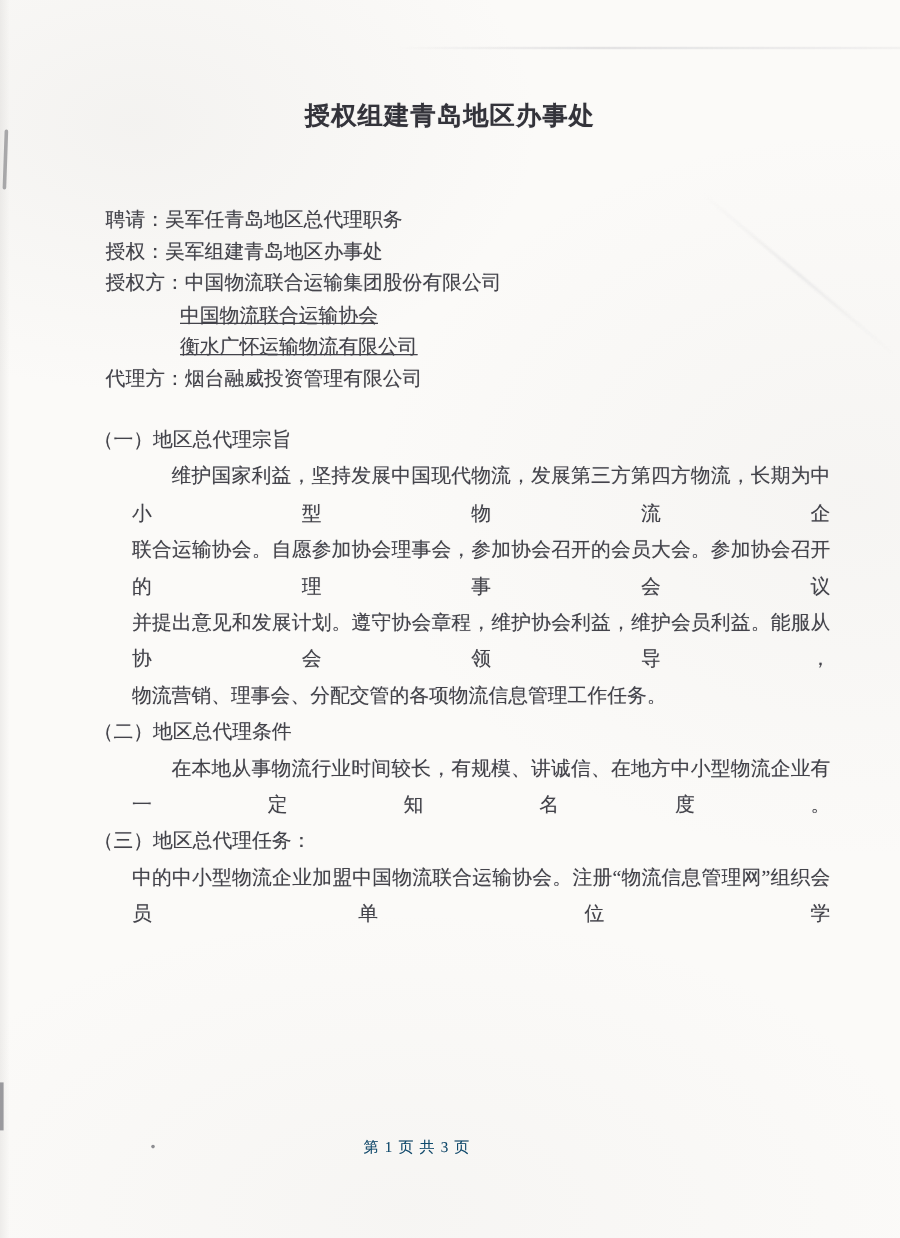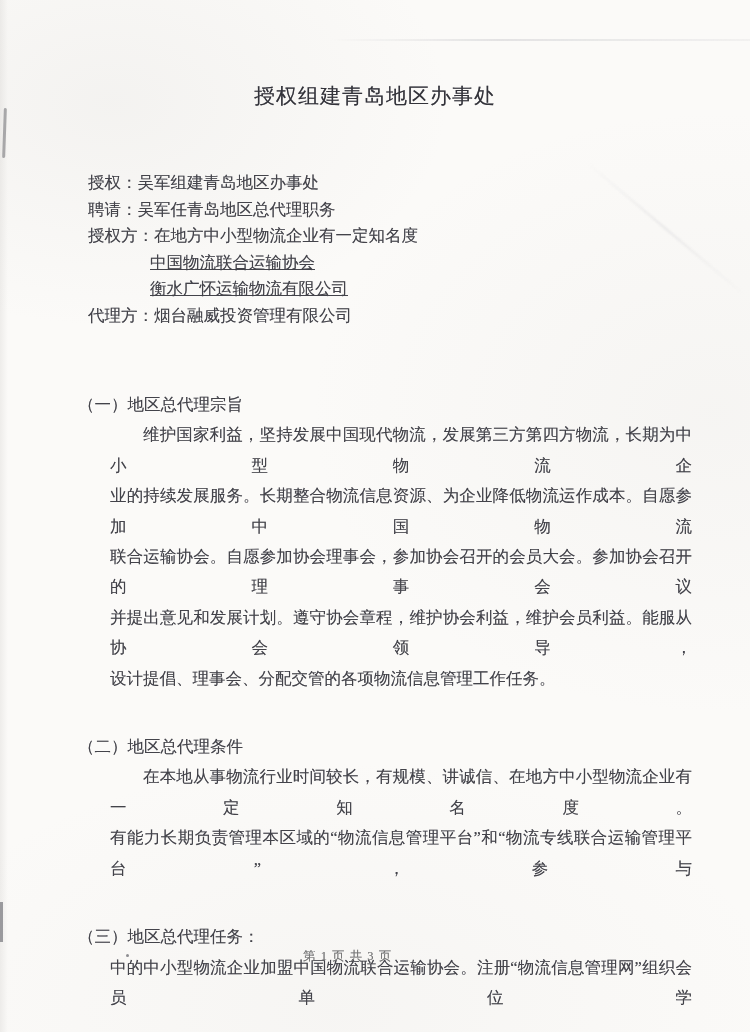--- a/index.html
+++ b/index.html
@@ -58,21 +58,21 @@
     left: 126px; top: 954px; width: 3px; height: 3px;
     background: #8d8d91; border-radius: 50%;
   }
 
   .title-block {
     position: absolute;
     top: 80px; left: 0; width: 100%;
     box-sizing: border-box;
     text-align: center;
     font-size: 21px;
-    font-weight: 400;
+    font-weight: 700;
     line-height: 33px;
     letter-spacing: 1px;
     color: #33333a;
     text-shadow: 0 0 0.6px rgba(60,60,72,0.5);
   }
 
   .header-block {
     position: absolute;
     top: 170px; left: 88px; right: 40px;
     font-size: 16.5px;
@@ -86,69 +86,67 @@
     position: absolute;
     top: 352px; left: 78px; width: 614px;
     font-size: 16.5px;
     line-height: 30.4px;
     color: #43434a;
     text-shadow: 0 0 0.6px rgba(70,70,82,0.45);
   }
   .bl { text-align: justify; text-align-last: justify; margin-left: 32px; }
   .bl.first { text-indent: 33px; }
   .bl.last { text-align-last: left; }
-  .sec-head { text-align: left; margin-top: 38px; }
+  .sec-head { text-align: left; }
 
   .footer {
     position: absolute;
     top: 948px; left: 303px;
     font-size: 12.5px;
     line-height: 16px;
     letter-spacing: 1px;
-    color: #737373;
+    color: #0c4a6e;
     text-shadow: 0 0 0.5px rgba(80,80,90,0.4);
   }
 </style>
 </head>
 <body>
 
 <div class="page">
 
   <div class="texture"></div>
   <div class="crease-top"></div>
   <div class="crease-diag"></div>
   <div class="edge-mark-1"></div>
   <div class="edge-mark-2"></div>
   <div class="ink-speck"></div>
 
   <div class="title-block">
     <div>授权组建青岛地区办事处</div>
   </div>
 
   <div class="header-block">
+    <div>聘请：吴军任青岛地区总代理职务</div>
     <div>授权：吴军组建青岛地区办事处</div>
-    <div>聘请：吴军任青岛地区总代理职务</div>
-    <div>授权方：在地方中小型物流企业有一定知名度</div>
+    <div>授权方：中国物流联合运输集团股份有限公司</div>
     <div class="cont">中国物流联合运输协会</div>
     <div class="cont">衡水广怀运输物流有限公司</div>
     <div>代理方：烟台融威投资管理有限公司</div>
   </div>
 
   <div class="body-block">
 
     <div class="sec-head">（一）地区总代理宗旨</div>
     <div class="bl first">维护国家利益，坚持发展中国现代物流，发展第三方第四方物流，长期为中小型物流企</div>
-    <div class="bl">业的持续发展服务。长期整合物流信息资源、为企业降低物流运作成本。自愿参加中国物流</div>
     <div class="bl">联合运输协会。自愿参加协会理事会，参加协会召开的会员大会。参加协会召开的理事会议</div>
     <div class="bl">并提出意见和发展计划。遵守协会章程，维护协会利益，维护会员利益。能服从协会领导，</div>
-    <div class="bl last">设计提倡、理事会、分配交管的各项物流信息管理工作任务。</div>
+    <div class="bl last">物流营销、理事会、分配交管的各项物流信息管理工作任务。</div>
 
     <div class="sec-head">（二）地区总代理条件</div>
     <div class="bl first">在本地从事物流行业时间较长，有规模、讲诚信、在地方中小型物流企业有一定知名度。</div>
-    <div class="bl">有能力长期负责管理本区域的“物流信息管理平台”和“物流专线联合运输管理平台”，参与</div>
 
     <div class="sec-head">（三）地区总代理任务：</div>
     <div class="bl">中的中小型物流企业加盟中国物流联合运输协会。注册“物流信息管理网”组织会员单位学</div>
 
   </div>
 
   <div class="footer">第 1 页 共 3 页</div>
 
 </div>
 

